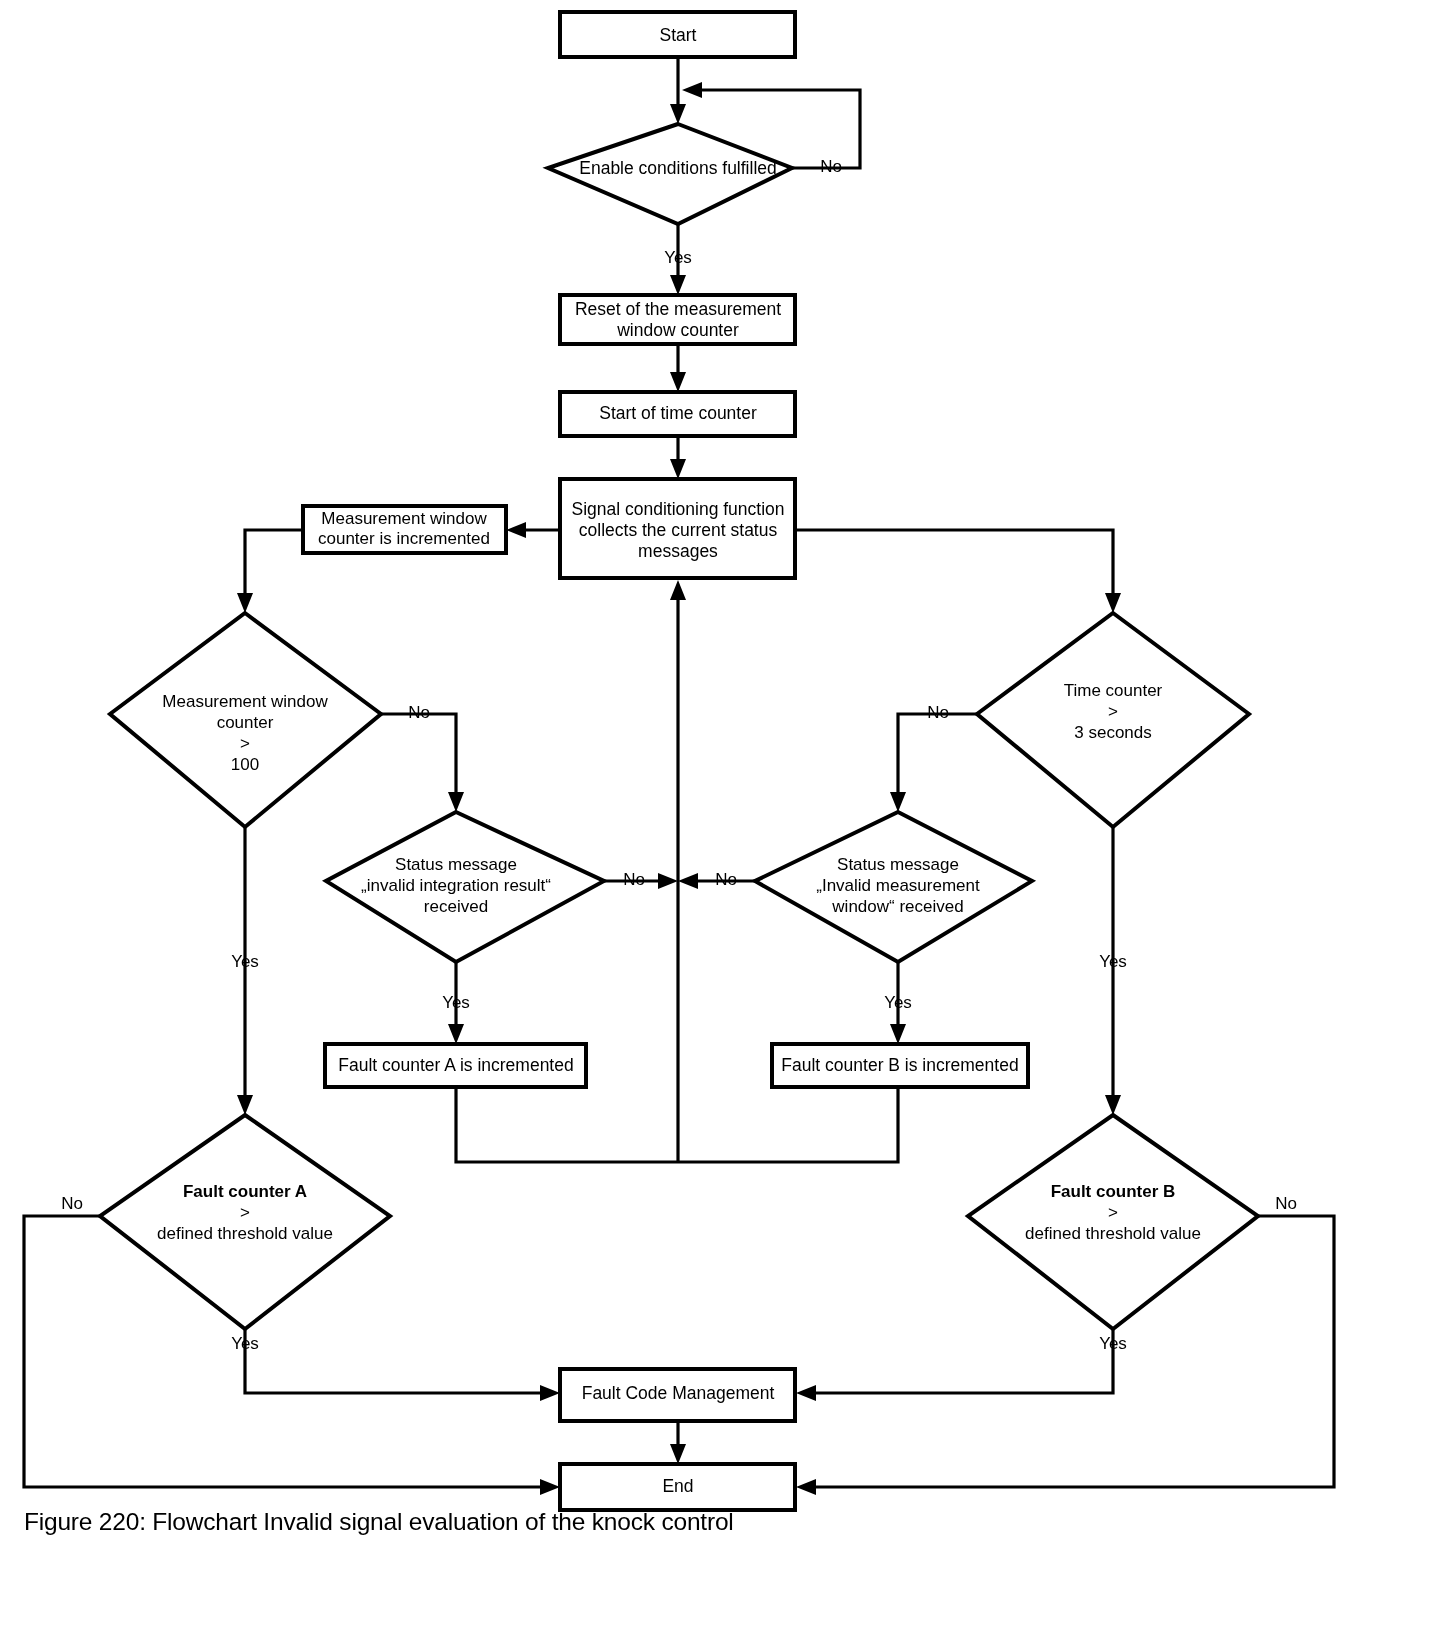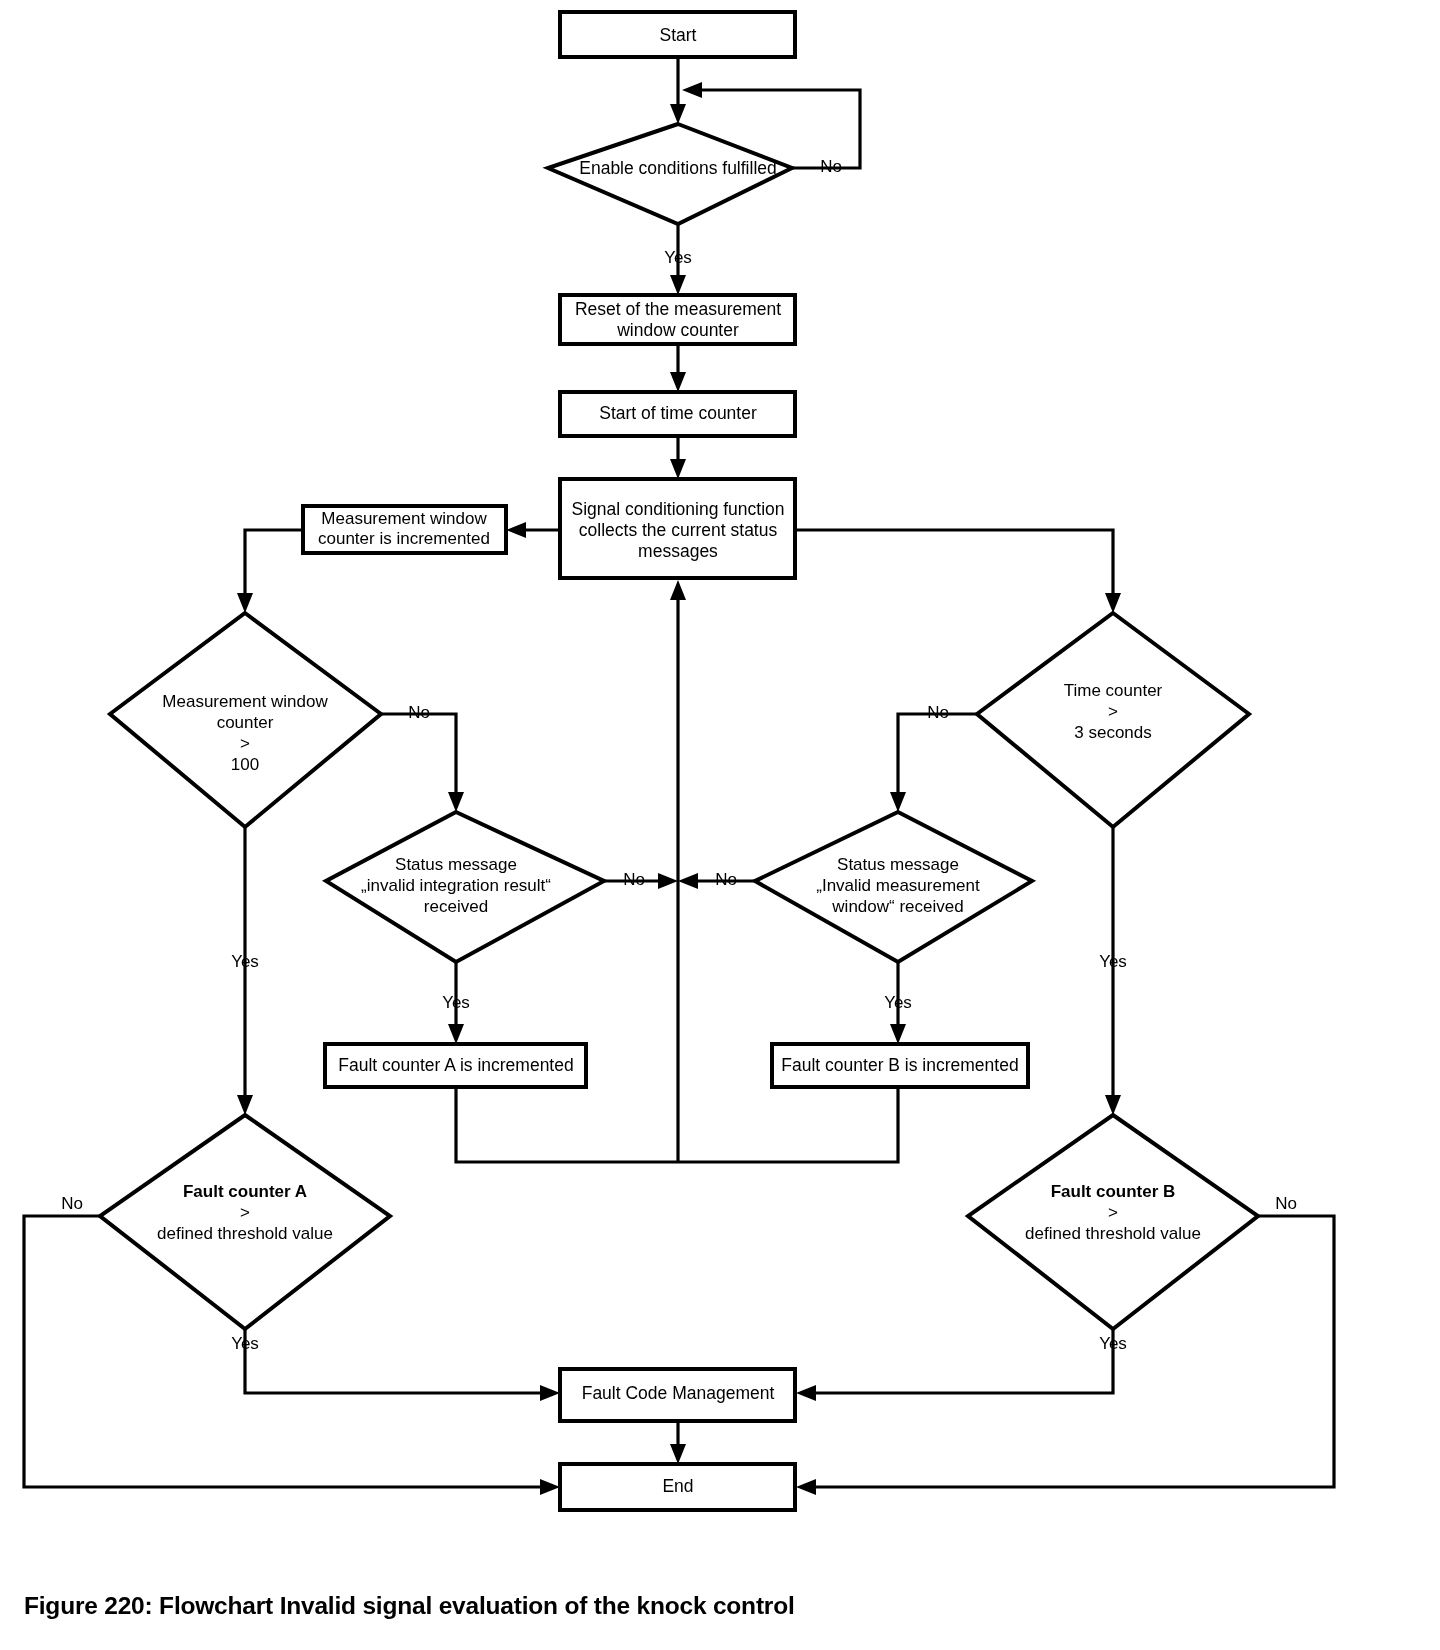--- a/index.html
+++ b/index.html
@@ -53,24 +53,24 @@
   }
   .edge-label {
     font-size: 17px;
     text-anchor: middle;
     dominant-baseline: middle;
   }
   .bold-seg { font-weight: bold; }
   .caption {
     position: absolute;
     left: 24px;
-    top: 1592px;
+    top: 1508px;
     font-family: "Liberation Sans", sans-serif;
     font-size: 24.5px;
-    font-weight: bold;
+    font-weight: normal;
     letter-spacing: -0.2px;
     white-space: nowrap;
   }
 </style>
 </head>
 <body>
 
 <div id="flow-root">
 <svg width="1440" height="1650" viewBox="0 0 1440 1650" xmlns="http://www.w3.org/2000/svg">
 

